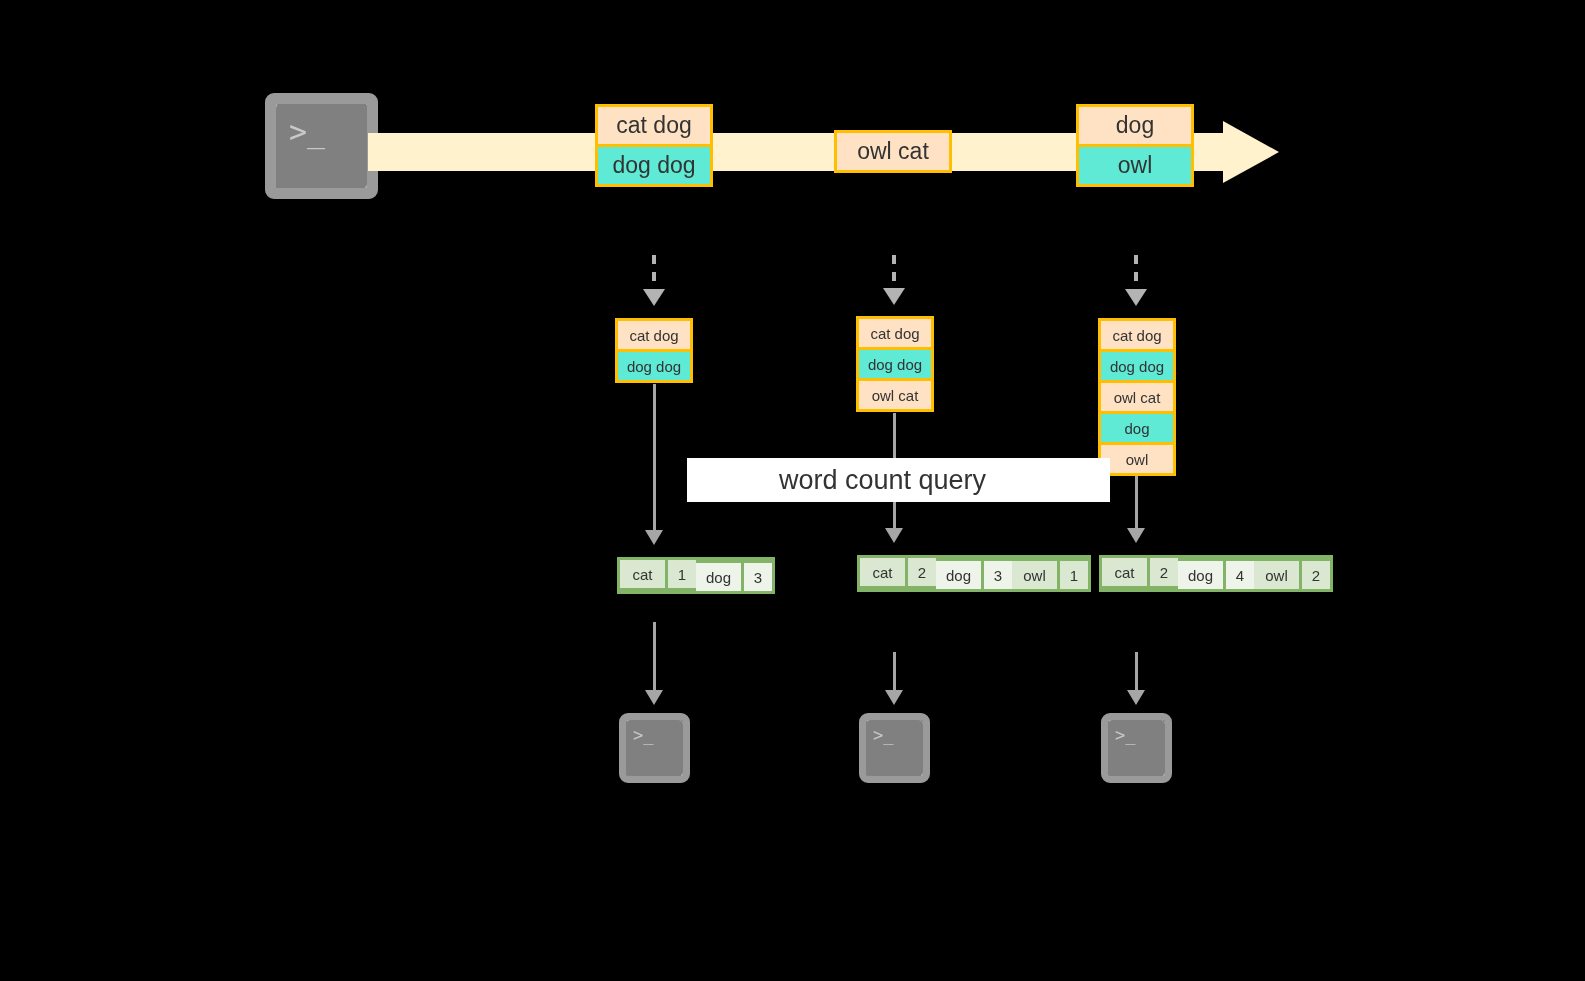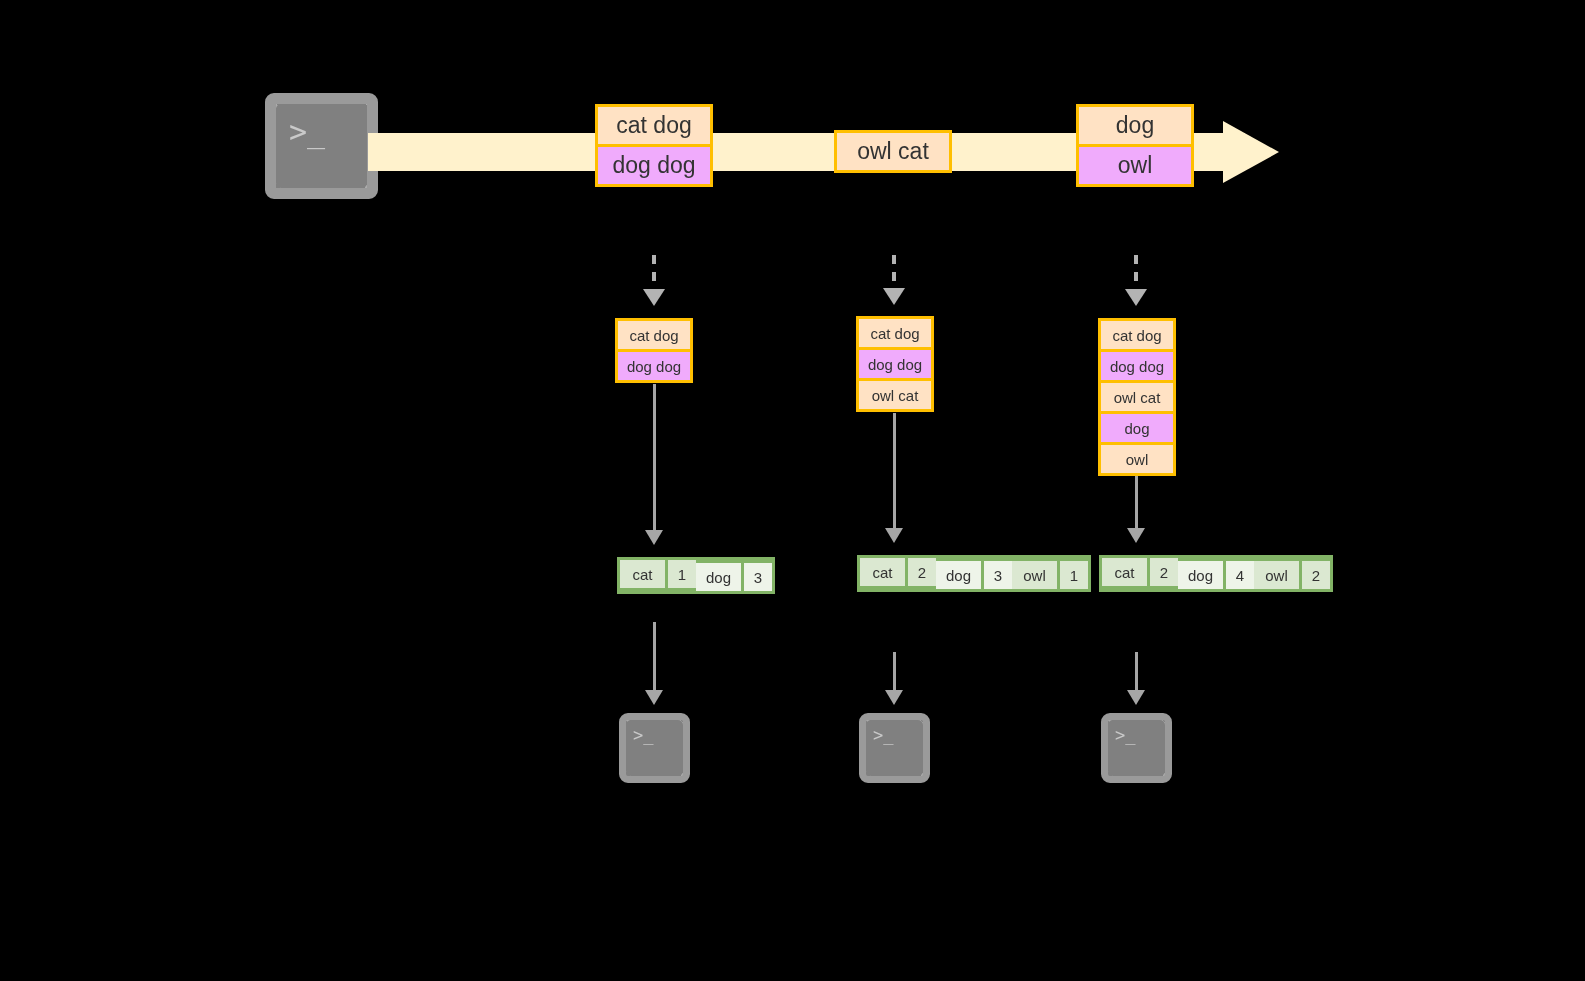--- a/index.html
+++ b/index.html
@@ -97,21 +97,21 @@
   .abox .row {
     box-sizing: border-box;
     display: flex;
     align-items: center;
     justify-content: center;
     color: #333333;
     white-space: nowrap;
     overflow: hidden;
   }
   .abox .row.dark  { background: #ffe2c4; }
-  .abox .row.light { background: #f0abfc; text-align: center; }
+  .abox .row.light { background: #5eead4; text-align: center; }
   .abox .row + .row { margin-top: 3px; }
 
   
   .abox-top .row { height: 37px; font-size: 23px; }
 
   
   .abox-mid .row { height: 28px; font-size: 15px; }
 
   
   .gbox {
@@ -312,14 +312,17 @@
   </div>
 
   <div class="vline thin" style="left:1135px; top:652px; height:42px;"></div>
   <div class="arrowhead sm" style="left:1127px; top:690px;"></div>
 
   <div class="terminal terminal-small" style="left:1101px; top:713px;">
     <div class="inner"></div>
     <span class="prompt">&gt;_</span>
   </div>
 
+  <div class="banner">
+    <span class="label">word count query</span>
+  </div>
 
 </div>
 
 </body></html>

